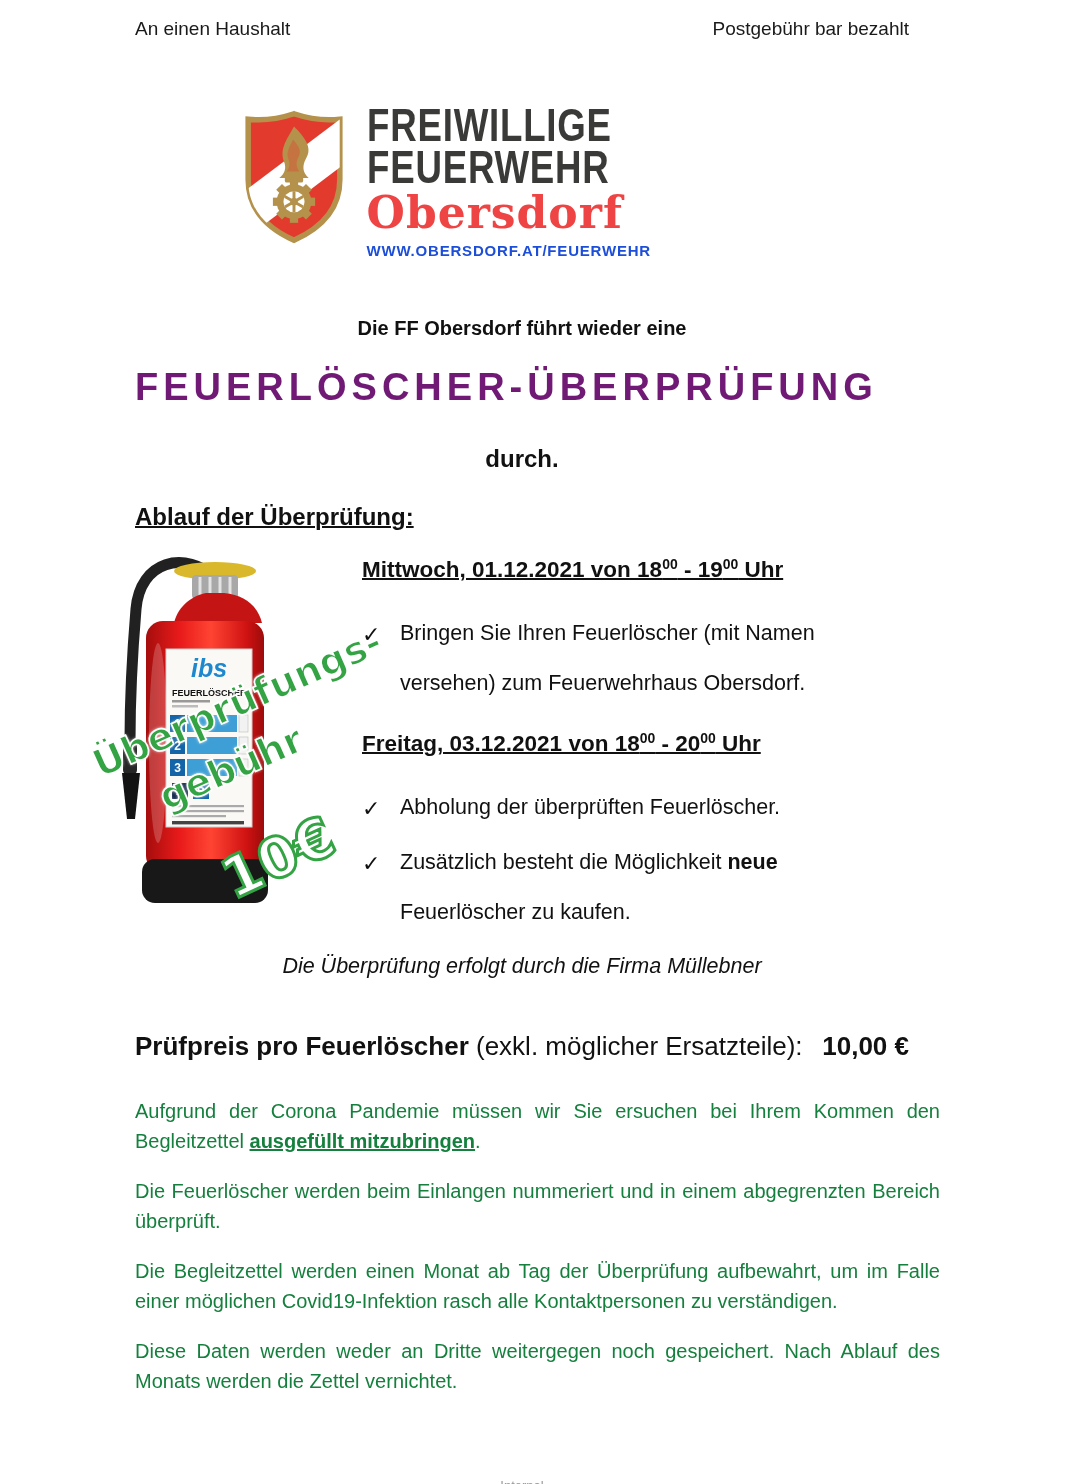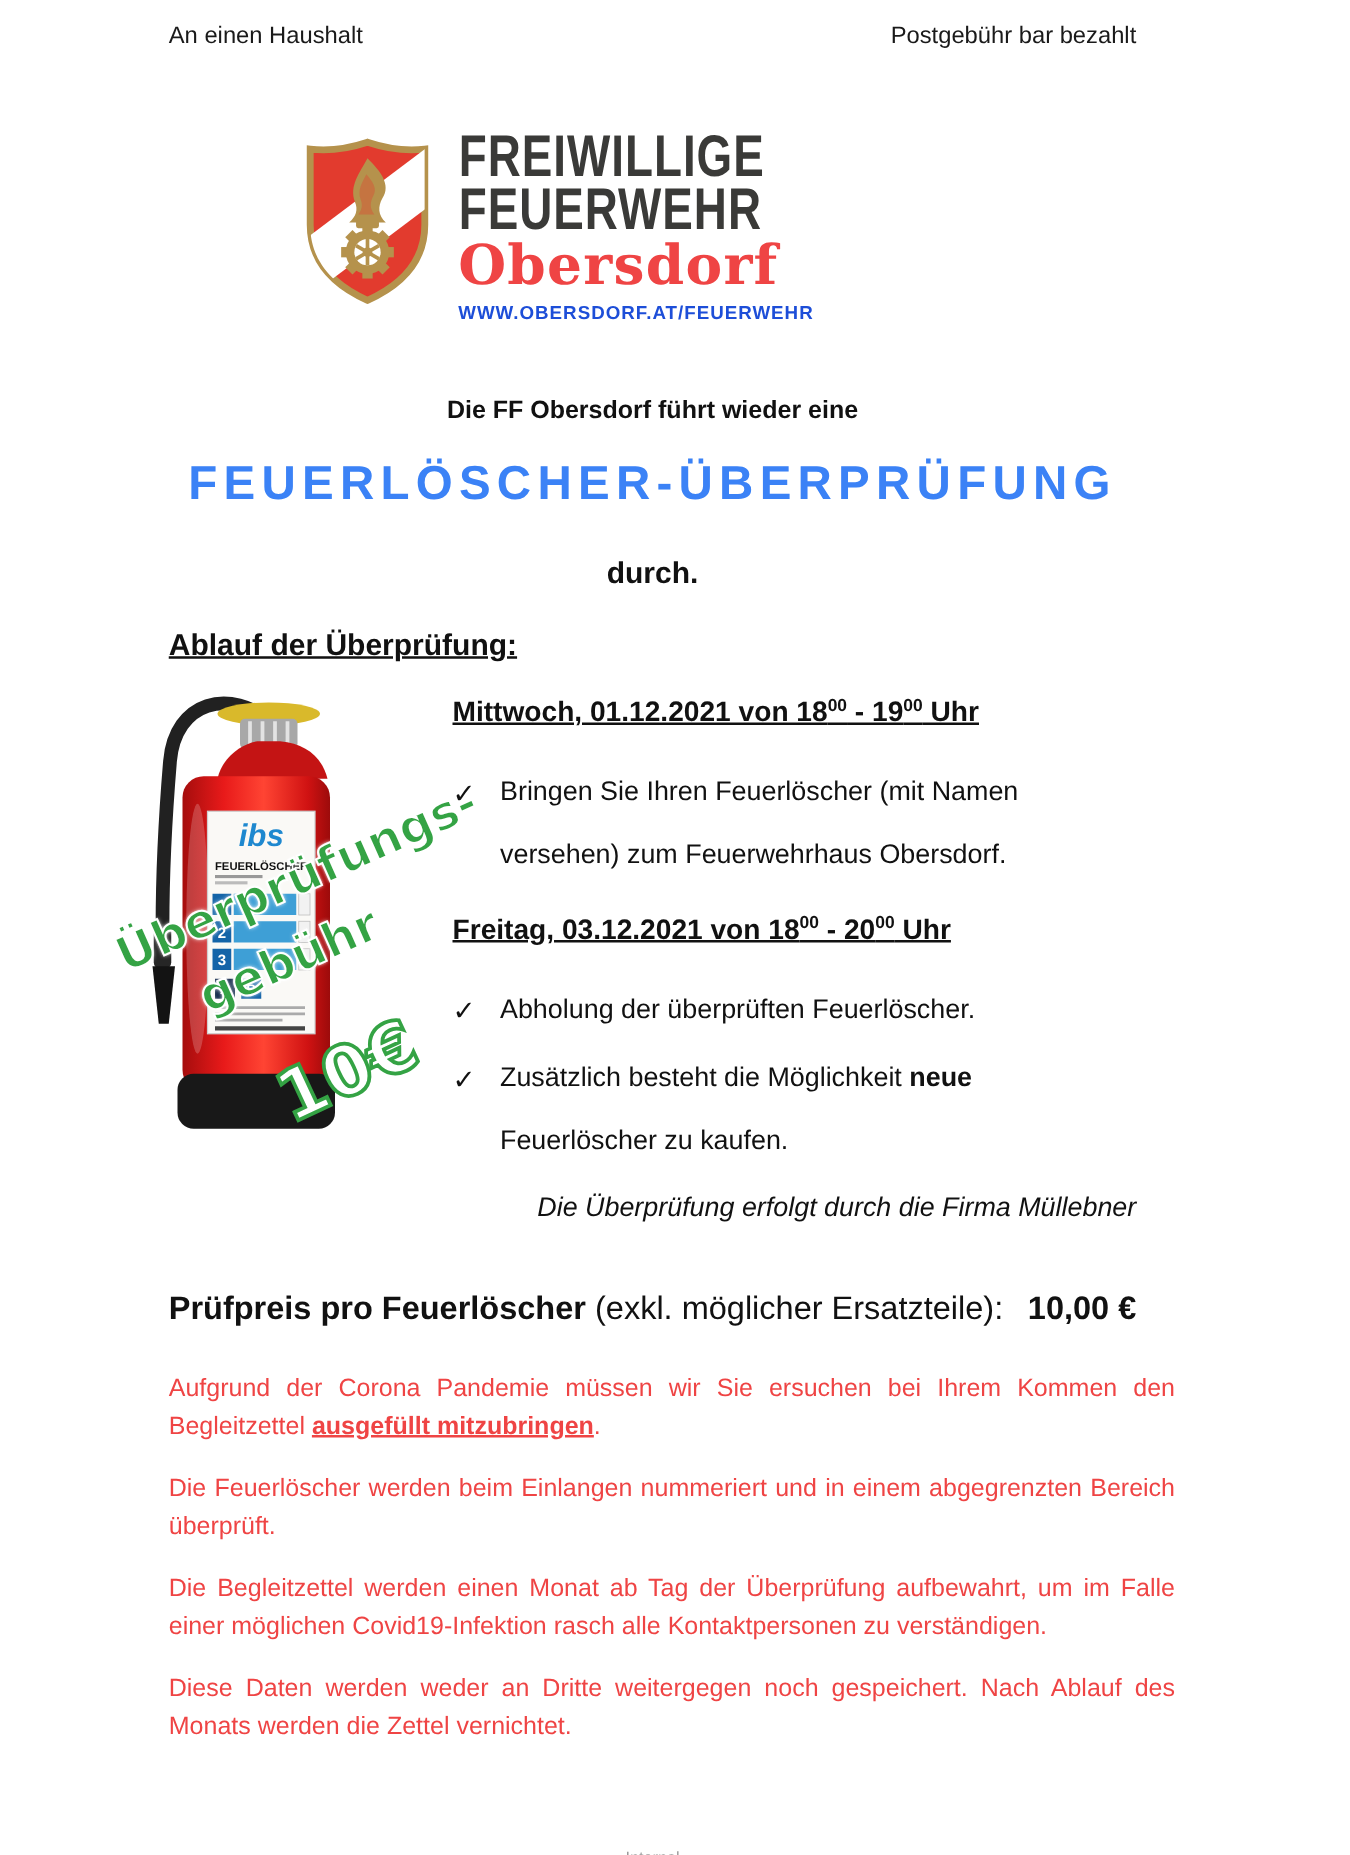--- a/index.html
+++ b/index.html
@@ -13,21 +13,21 @@
   
   .logo-row{display:flex;align-items:flex-start;margin-top:62px;margin-left:10px;justify-content:center;}
   .logo-text{margin-left:18px;margin-top:2px;}
   .logo-t1{font-size:47px;font-weight:900;color:#3a3a38;line-height:.9;letter-spacing:1px;
            transform:scaleX(.78);transform-origin:left;white-space:nowrap;}
   .logo-name{font-family:"DejaVu Serif","Liberation Serif",serif;font-weight:bold;font-size:44px;
              color:#ef4444;line-height:1.02;margin-top:2px;letter-spacing:1px;}
   .logo-web{font-size:15px;font-weight:800;color:#1d4ed8;letter-spacing:.8px;margin-top:7px;}
   
   .lead{margin-top:58px;text-align:center;font-size:20px;font-weight:bold;}
-  .big-title{margin-top:26px;text-align:center;font-size:38px;font-weight:bold;color:#3b82f6;letter-spacing:5px;white-space:nowrap;}
+  .big-title{margin-top:26px;font-size:38px;font-weight:bold;color:#701a75;letter-spacing:5px;white-space:nowrap;}
   .tail{margin-top:36px;text-align:center;font-size:24px;font-weight:bold;}
   .section-h{margin-top:30px;font-size:24px;font-weight:bold;text-decoration:underline;text-decoration-thickness:2px;}
   
   .cols{display:flex;margin-top:12px;}
   .figure{position:relative;width:250px;height:372px;margin-left:-35px;flex:0 0 auto;}
   .overlay-text{
     position:absolute;font-weight:bold;font-family:"DejaVu Sans","Liberation Sans",sans-serif;
     color:#34a344;-webkit-text-stroke:1.6px #ffffff;text-align:center;white-space:nowrap;
     text-shadow:0 0 2px #fff,0 0 4px #fff;
   }
@@ -37,27 +37,27 @@
        color:#fff;-webkit-text-stroke:3px #34a344;text-shadow:none;}
   .sched{width:560px;margin-left:12px;}
   .day-h{font-size:22.5px;font-weight:bold;text-decoration:underline;text-decoration-thickness:2px;margin:14px 0 0 0;white-space:nowrap;}
   .day-h sup{font-size:.62em;line-height:0;}
   .bullets{margin-top:26px;}
   .bullet{display:flex;font-size:21.5px;line-height:2.32;}
   .check{flex:0 0 38px;font-size:22px;}
   .btext{width:480px;}
   .mt-sm{margin-top:4px;}
   
-  .note{margin-top:16px;text-align:right;font-size:21.5px;font-style:italic;}
+  .note{margin-top:16px;text-align:center;font-size:21.5px;font-style:italic;}
   .price-line{display:flex;align-items:baseline;margin-top:52px;font-size:26px;justify-content:flex-end;}
   .price-line .b{font-weight:bold;}
   .price-amt{margin-left:auto;font-weight:bold;}
   
   .paras{margin-top:34px;width:805px;}
-  .paras p{margin:0 0 20px 0;font-size:20px;line-height:30px;text-align:justify;color:#ef4444;}
+  .paras p{margin:0 0 20px 0;font-size:20px;line-height:30px;text-align:justify;color:#15803d;}
   .em-u{font-weight:bold;text-decoration:underline;text-decoration-thickness:2px;}
   
   .footer{position:absolute;left:0;right:0;bottom:-9px;text-align:center;font-size:13px;color:#9a9a9a;}
   svg text{font-family:"Liberation Sans","DejaVu Sans",sans-serif;}
 </style>
 </head>
 <body>
 
 <div class="page">
 

